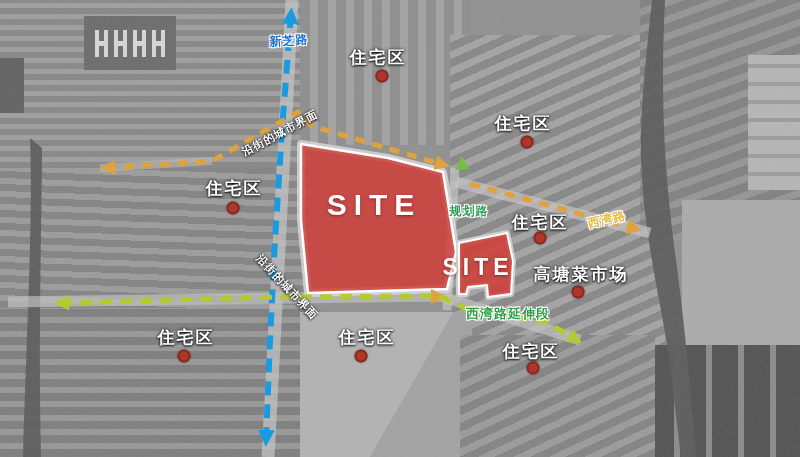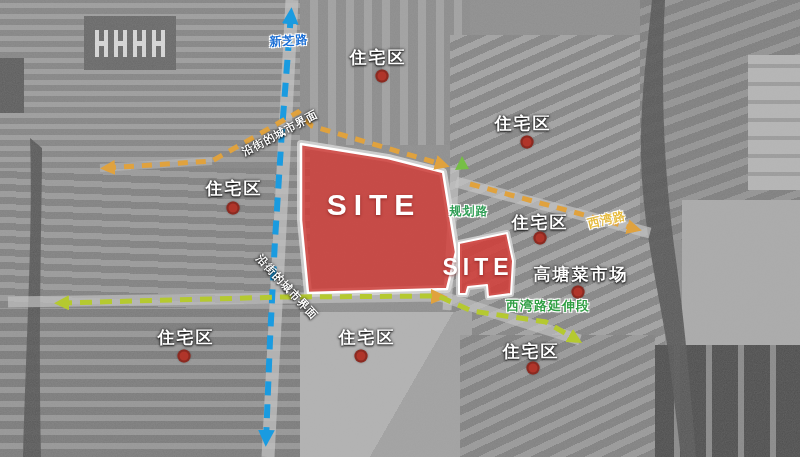--- a/index.html
+++ b/index.html
@@ -144,19 +144,19 @@
   <div class="lbl w" style="left:531px;top:351px;">住宅区</div>
   <div class="dot" style="left:533px;top:368px;"></div>
 
   <div class="lbl w" style="left:581px;top:274px;">高塘菜市场</div>
   <div class="dot" style="left:578px;top:292px;"></div>
 
   <div class="lbl green-road halo" style="left:469px;top:211px;">规划路</div>
 
   <div class="lbl yellow-road halo" style="left:607px;top:220px;">西湾路</div>
 
-  <div class="lbl green-road2 halo" style="left:508px;top:306px;margin-left:40px;">西湾路延伸段</div>
+  <div class="lbl green-road2 halo" style="left:508px;top:314px;">西湾路延伸段</div>
 
   <div class="lbl site-word" style="left:374px;top:205px;">SITE</div>
 
   <div class="lbl site-word-sm" style="left:478px;top:267px;">SITE</div>
 
 </div>
 
 </body></html>

